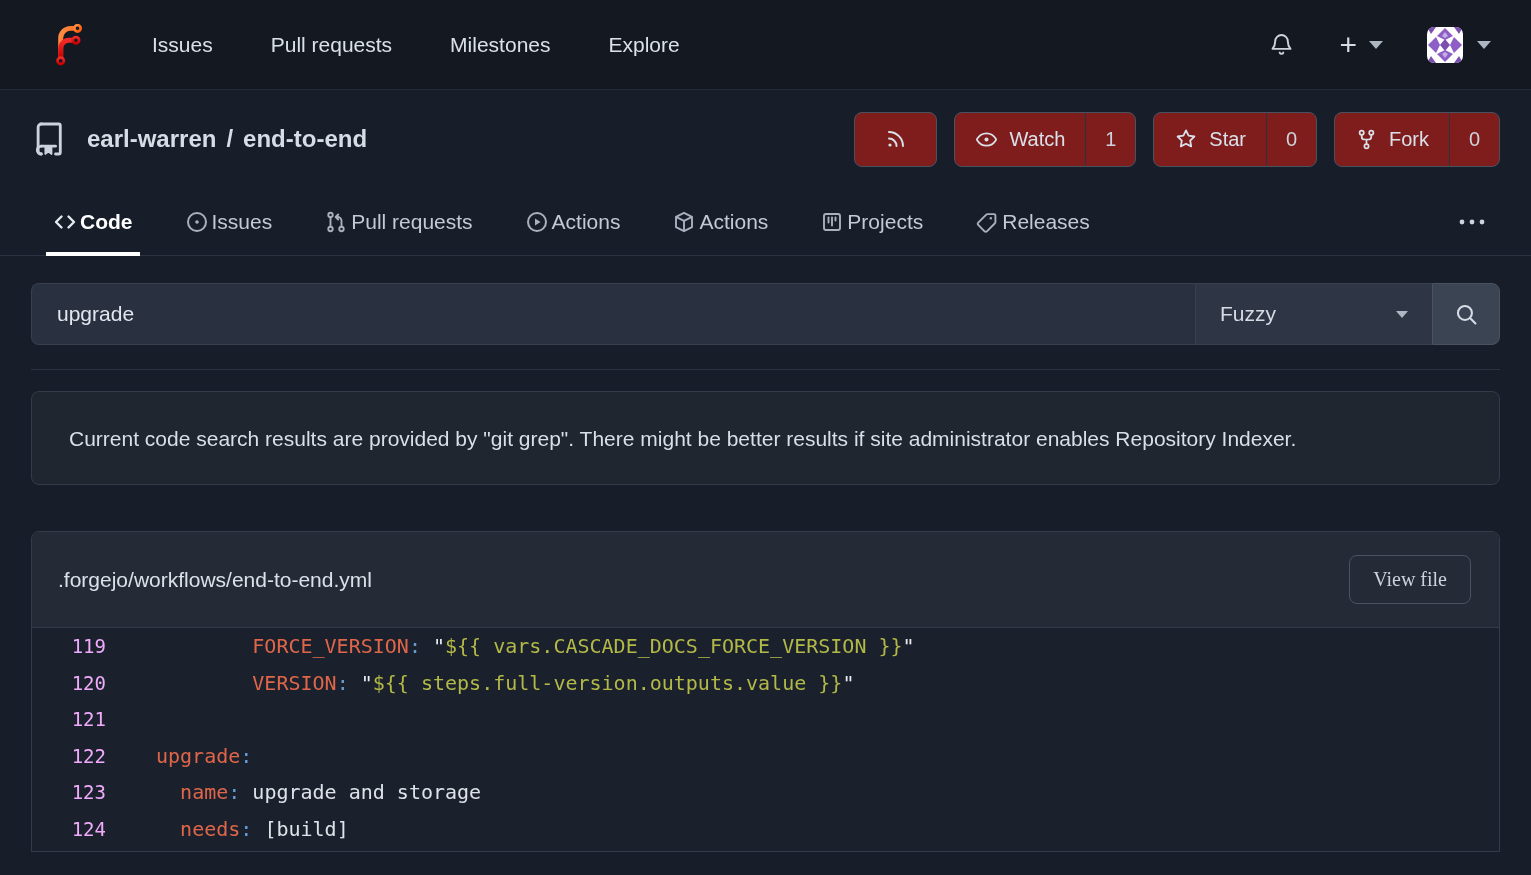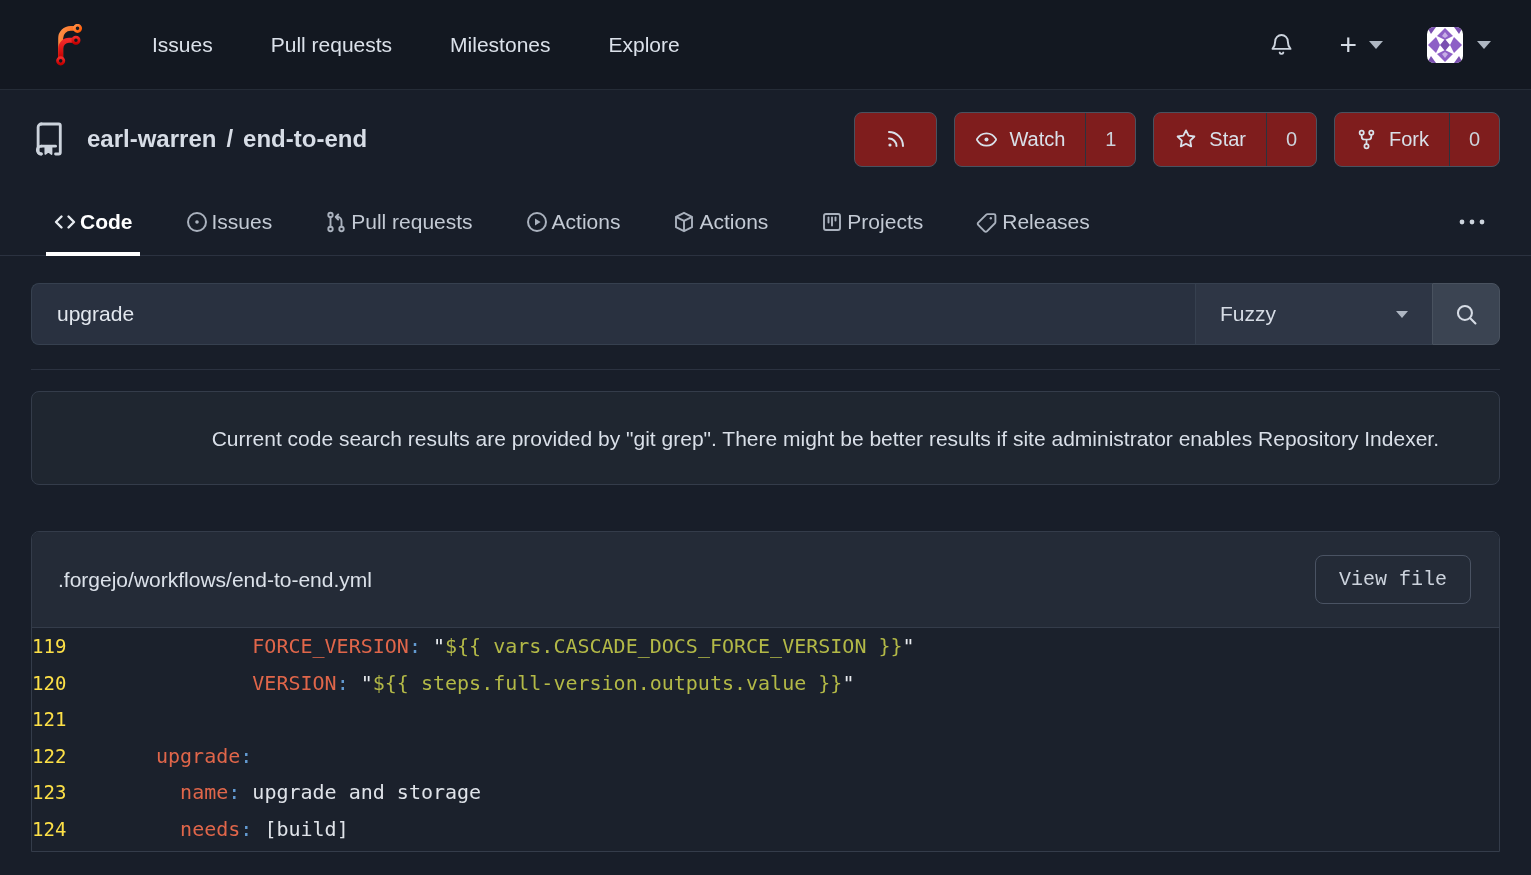--- a/index.html
+++ b/index.html
@@ -76,41 +76,41 @@
   .search-btn {
     width:68px; background:#3b4452; border:1px solid #49525f; border-radius:0 8px 8px 0;
     display:flex; align-items:center; justify-content:center; color:#d6dce5; cursor:pointer;
   }
 
   .section-divider { margin:24px 31px 0; border-top:1px solid #2b3240; }
 
   
   .notice {
     margin:21px 31px 0; background:#1f2630; border:1px solid #343c4a; border-radius:8px;
-    padding:29px 60px 27px 37px; font-size:21px; line-height:36px; color:#d9dfe8;text-align:right;
+    padding:29px 60px 27px 37px; font-size:21px; line-height:36px; color:#d9dfe8;
   }
 
   
   .result-card {
     margin:46px 31px 0; border:1px solid #343c4a; border-radius:8px 8px 0 0; overflow:hidden;
   }
   .result-header {
     height:96px; background:#242b37; border-bottom:1px solid #343c4a;
     display:flex; align-items:center; padding:0 28px 0 26px;
   }
   .file-path { font-size:21px; color:#dbe1e9; text-decoration:none; cursor:pointer; }
   .view-file-btn {
     margin-left:auto; height:49px; padding:0 23px; background:transparent;
     border:1px solid #4a5363; border-radius:8px; color:#ccd3dd; font-size:20px;
-    display:flex; align-items:center; cursor:pointer; font-family:Liberation Mono, monospace;
+    display:flex; align-items:center; cursor:pointer; font-family:Liberation Serif, serif;
   }
   .code-block { background:#1b212c; padding-bottom:4px; }
   .code-row { height:36.5px; display:flex; align-items:center; }
   .ln {
-    width:74px; color:#fde047; flex:none;
+    width:74px; text-align:right; color:#f0abfc; flex:none;
     font-family:"DejaVu Sans Mono", monospace; font-size:19px;
   }
   .code-text {
     margin-left:50px; white-space:pre;
     font-family:"DejaVu Sans Mono", monospace; font-size:20px;
   }
   .seg-key { color:#e0664a; }
   .seg-punct { color:#639ad1; }
   .seg-str { color:#e9ecf0; }
   .seg-interp { color:#b3b947; }

